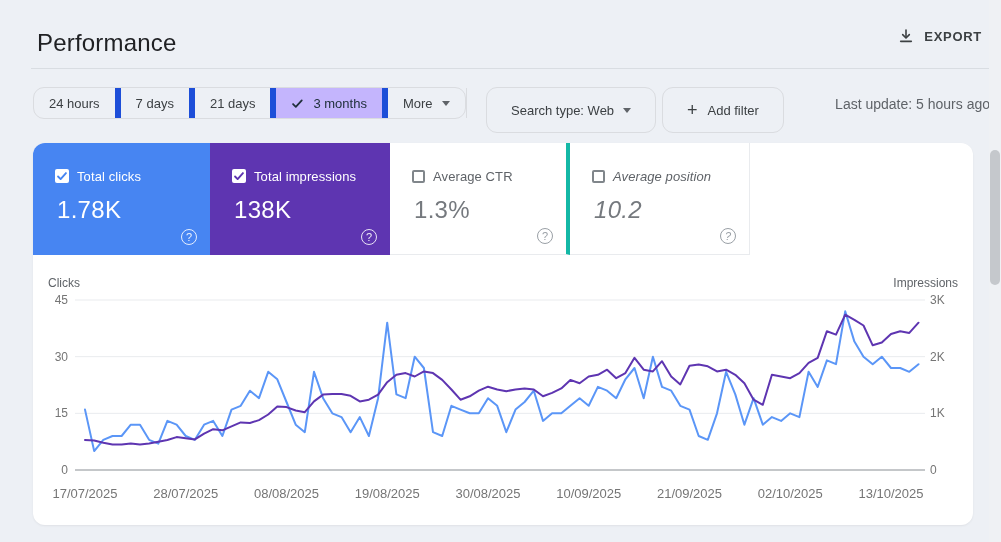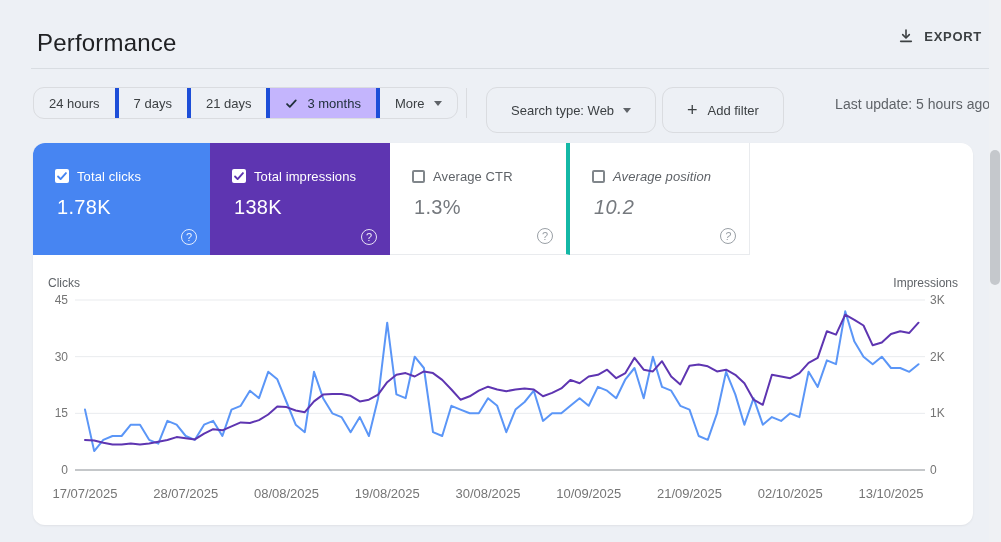--- a/index.html
+++ b/index.html
@@ -14,21 +14,21 @@
   
   .page-title { position:absolute; left:37px; top:29px; font-size:24px; font-weight:400; color:#202124; letter-spacing:.2px; }
   .export-btn { position:absolute; top:28px; right:19px; display:flex; align-items:center; gap:10px;
     font-size:13px; font-weight:700; letter-spacing:.7px; color:#3c4043; cursor:pointer; background:none; border:none; }
   .header-divider { position:absolute; left:31px; right:0; top:68px; height:1px; background:#d9dde2; }
 
   
   .chip-group { position:absolute; left:33px; top:87px; display:inline-flex; height:32px;
     border:1px solid #dadce0; border-radius:11px; overflow:hidden; background:transparent; }
   .chip { display:flex; align-items:center; padding:0 15px; font-size:13px; color:#3c4043;
-    border-left:4px solid #1d4ed8; cursor:pointer; white-space:nowrap; background:transparent; }
+    border-left:6px solid #1d4ed8; cursor:pointer; white-space:nowrap; background:transparent; }
   .chip:first-child { border-left:none; }
   .chip.selected { background:#c4b5fd; color:#20303c; font-weight:500; }
   .chip .check-glyph { display:inline-flex; margin-right:9px; }
   .caret { display:inline-block; width:0; height:0; margin-left:9px;
     border-left:4px solid transparent; border-right:4px solid transparent; border-top:5px solid #5f6368; }
   .v-sep { position:absolute; left:466px; top:88px; height:30px; width:1px; background:#dadce0; }
   .chip-standalone { position:absolute; top:87px; display:inline-flex; align-items:center; height:46px;
     border:1px solid #dadce0; border-radius:11px; padding:0 24px; font-size:13px; color:#3c4043;
     cursor:pointer; background:transparent; white-space:nowrap; }
   .chip-search { left:486px; }
@@ -46,21 +46,21 @@
   .card-impressions { width:180px; background:#5e35b1; color:#fff; }
   .card-white { width:180px; background:#fff; border-bottom:1px solid #e9ebee; }
   .card-white.bordered-right { border-right:1px solid #e9ebee;font-style:italic; }
   .card-ctr { border-right:4px solid #14b8a6; }
   .card-top { display:flex; align-items:center; gap:8px; height:14px; }
   .card-label { font-size:13px; font-weight:500; letter-spacing:.1px; }
   .metric-card.colored .card-label { color:#fff; }
   .card-white .card-label { color:#5f6368; font-weight:400; }
   .cbx { width:14px; height:14px; border-radius:2px; background:#fff; display:inline-flex; align-items:center; justify-content:center; flex:0 0 auto; }
   .cbx-off { width:13px; height:13px; border:2px solid #80868b; background:#fff; border-radius:2px; flex:0 0 auto; }
-  .card-value { margin-top:13px; margin-left:2px; font-size:20px; font-weight:400; letter-spacing:.3px; }
+  .card-value { margin-top:13px; margin-left:2px; font-size:24px; font-weight:400; letter-spacing:.3px; }
   .card-clicks .card-value, .card-impressions .card-value { color:#fff; }
   .card-white .card-value { color:#75797e; }
   .help-icon { position:absolute; right:13px; bottom:10px; width:16px; height:16px; border-radius:50%;
     font-size:11px; line-height:14px; text-align:center; cursor:pointer; }
   .metric-card.colored .help-icon { border:1px solid rgba(255,255,255,.85); color:rgba(255,255,255,.9); }
   .card-white .help-icon { border:1px solid #9aa0a6; color:#9aa0a6; }
 
   
   .chart-wrap { position:absolute; left:0; top:132px; width:940px; height:250px; }
   .chart-wrap svg text { font-family:"Liberation Sans", sans-serif; }

